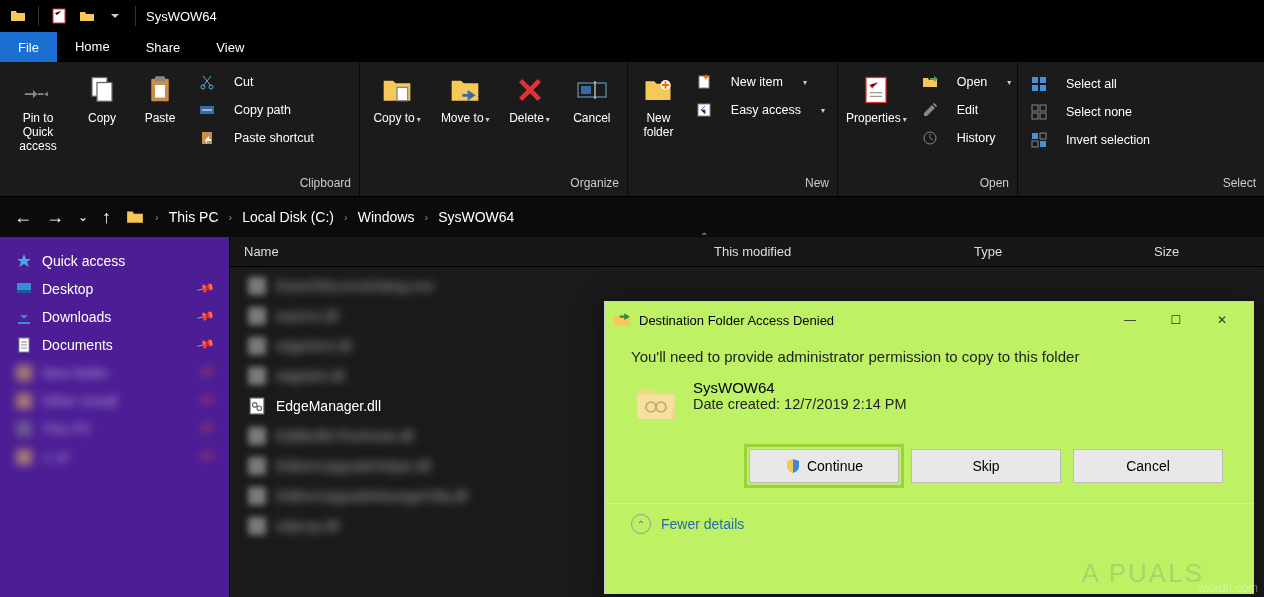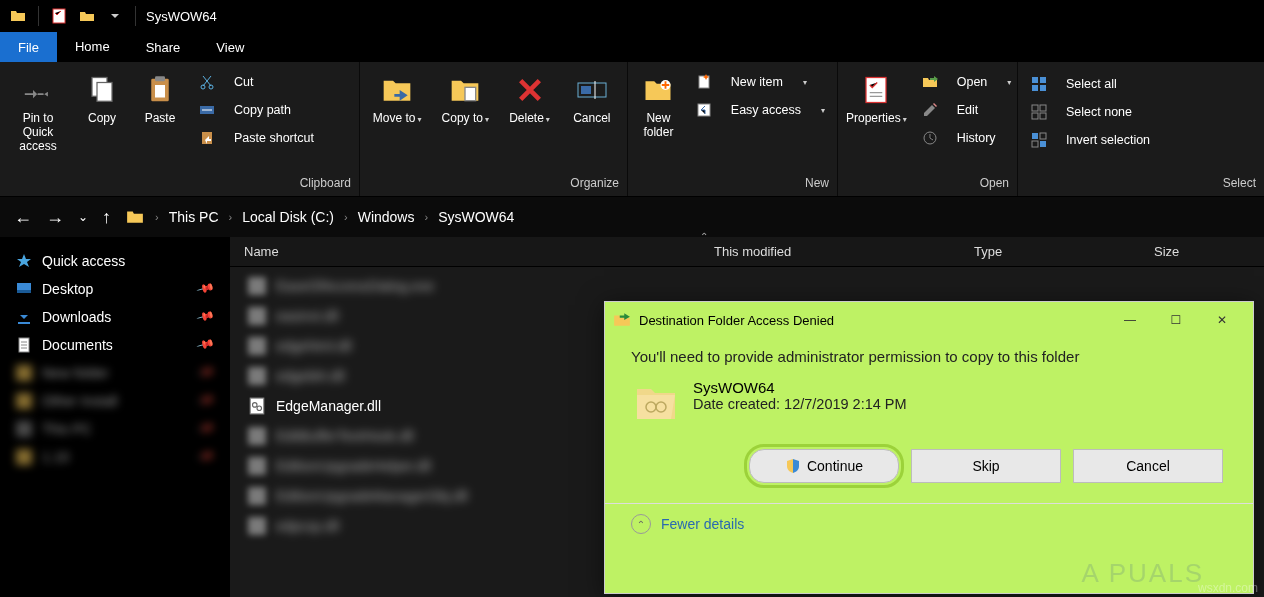--- a/index.html
+++ b/index.html
@@ -32,21 +32,21 @@
   .drop { font-size: 8px; margin-left: 2px; color: #ccc; }
 
   
   .navrow { height: 40px; background: #0b0b0b; display: flex; align-items: center; gap: 14px; padding: 0 14px; }
   .navrow .navbtn { color: #fff; font-size: 18px; }
   .breadcrumb { display: flex; align-items: center; gap: 10px; font-size: 14px; }
   .breadcrumb .chev { color: #888; font-size: 11px; }
 
   
   .content { display: flex; height: 360px; background: #1a1a1a; }
-  .side { width: 230px; background: #000000; padding: 10px 4px; border-right: 1px solid #000; }
+  .side { width: 230px; background: #4c1d95; padding: 10px 4px; border-right: 1px solid #000; }
   .side-item { display: flex; align-items: center; gap: 10px; padding: 6px 12px; font-size: 14px; }
   .side-item .pin { margin-left: auto; color: #888; font-size: 12px; transform: rotate(30deg); }
   .side-blur { filter: blur(4px); opacity: .55; }
 
   .files { flex: 1; position: relative; }
   .cols { display: flex; height: 30px; border-bottom: 1px solid #000; font-size: 13px; color: #ddd; align-items: center; background: #171717; }
   .cols > div { padding: 0 14px; }
   .col-name { width: 470px; }
   .col-date { width: 260px; }
   .col-type { width: 180px; }
@@ -67,21 +67,21 @@
   .dlg-title .spacer { flex: 1; }
   .dlg-title .winbtn { width: 46px; height: 36px; display: flex; align-items: center; justify-content: center; color: #333; font-size: 12px; }
   .dlg-body { padding: 10px 26px 0 26px; }
   .dlg-msg { font-size: 15px; color: #222; margin-bottom: 14px; }
   .dlg-folder { display: flex; gap: 14px; align-items: flex-start; margin-bottom: 22px; }
   .dlg-folder .foldico { width: 48px; height: 48px; }
   .dlg-folder .fname { font-size: 15px; }
   .dlg-folder .fdate { font-size: 14.5px; color: #222; }
   .dlg-btns { display: flex; gap: 12px; justify-content: flex-end; padding-right: 4px; margin-bottom: 20px; }
   .dlg-btns .btn { width: 150px; height: 34px; background: #e8e8e8; border: 1px solid #bcbcbc; display: flex; align-items: center; justify-content: center; font-size: 14px; gap: 6px; }
-  .dlg-btns .btn.primary { outline: 3px solid #9cd23a; outline-offset: 2px; border-radius: 15px; }
+  .dlg-btns .btn.primary { outline: 3px solid #9cd23a; outline-offset: 2px; }
   .dlg-sep { border-top: 1px solid #ddd; margin: 0 -26px; }
   .dlg-foot { padding: 10px 26px; display: flex; align-items: center; gap: 10px; font-size: 14px; color: #1a6fd0; }
   .dlg-foot .circ { width: 20px; height: 20px; border: 1px solid #999; border-radius: 50%; display: flex; align-items: center; justify-content: center; font-size: 10px; color: #666; }
 
   .watermark { position: absolute; right: 60px; bottom: 8px; font-size: 26px; color: rgba(120,160,120,.35); font-weight: 300; letter-spacing: 2px; pointer-events: none; }
   .attr { position: absolute; right: 6px; bottom: 2px; font-size: 12px; color: rgba(255,255,255,.35); }
 </style>
 </head>
 <body>
 
@@ -183,33 +183,33 @@
     </div>
     <div class="group-label">Clipboard</div>
   </div>
 
   <div class="group" style="width:268px">
     <div class="group-body">
       <div class="bigbtn">
         <div class="ico">
             <svg width="32" height="32" viewBox="0 0 24 24">
               <path fill="#f6c858" d="M2 5h7l2 2h11v13H2z"></path>
-              <path fill="#3a6aa6" d="M14 12l6 4-6 4v-3h-4v-2h4z"></path>
-            </svg>
-          </div>
-        <div class="lbl"><span>Move to</span><span class="drop">▾</span></div>
+              <rect x="12" y="10" width="8" height="10" fill="#fff" stroke="#888"></rect>
+            </svg>
+          </div>
+        <div class="lbl"><span>Copy to</span><span class="drop">▾</span></div>
       </div>
       <div class="bigbtn">
         <div class="ico">
             <svg width="32" height="32" viewBox="0 0 24 24">
               <path fill="#f6c858" d="M2 5h7l2 2h11v13H2z"></path>
-              <rect x="12" y="10" width="8" height="10" fill="#fff" stroke="#888"></rect>
-            </svg>
-          </div>
-        <div class="lbl"><span>Copy to</span><span class="drop">▾</span></div>
+              <path fill="#3a6aa6" d="M14 12l6 4-6 4v-3h-4v-2h4z"></path>
+            </svg>
+          </div>
+        <div class="lbl"><span>Move to</span><span class="drop">▾</span></div>
       </div>
       <div class="bigbtn" style="width:52px">
         <div class="ico">
             <svg width="28" height="28" viewBox="0 0 24 24">
               <path stroke="#d33" stroke-width="4" d="M4 4l16 16M20 4L4 20"></path>
             </svg>
           </div>
         <div class="lbl"><span>Delete</span><span class="drop">▾</span></div>
       </div>
       <div class="bigbtn" style="width:56px">

